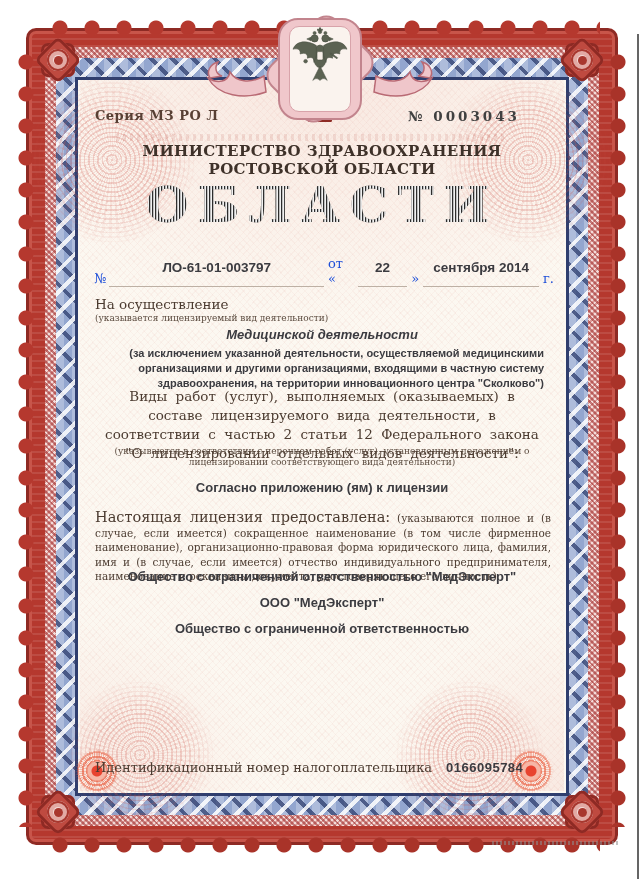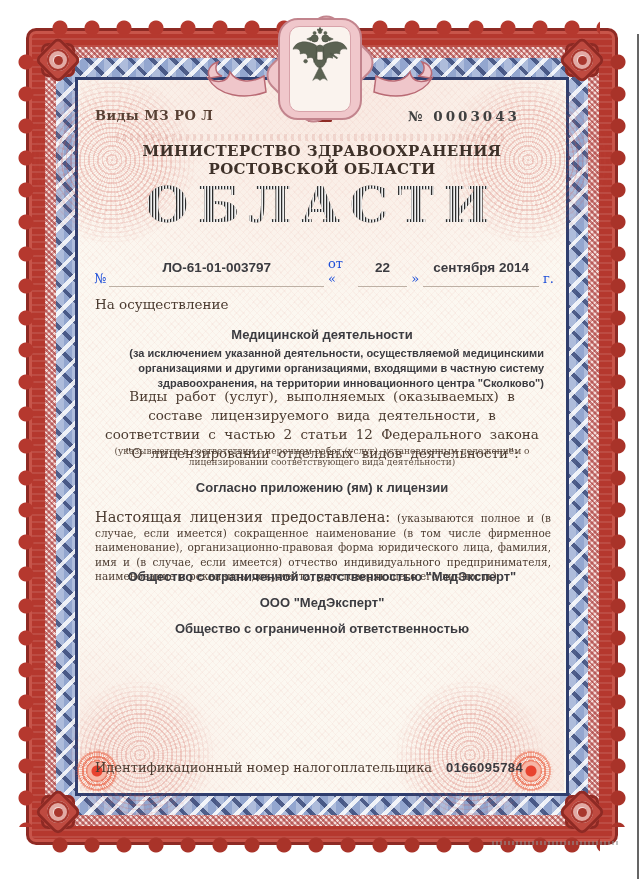--- a/index.html
+++ b/index.html
@@ -89,21 +89,21 @@
   }
 
   .lic-row{left:14px;right:6px;top:176px;display:flex;align-items:flex-end;font-size:13px;}
   .lic-row .lbl{font-family:"DejaVu Serif","Liberation Serif",serif;color:#1d4ed8;padding:0 3px 1px 0;}
   .fld{display:inline-block;border-bottom:1px solid #bdb0a4;text-align:center;font-size:13.5px;padding-bottom:11px;}
   .fld.f1{width:226px;} .fld.f2{width:52px;} .fld.f3{width:122px;}
   .lic-row .g{padding:0 4px 1px 4px;}
 
   .lead{left:15px;top:216px;font-size:13.5px;}
   .leadnote{left:15px;top:233px;font-size:9px;color:#5a4a3e;}
-  .actname{left:0;right:0;top:247px;text-align:center;font-size:13px;}
+  .actname{left:0;right:0;top:247px;text-align:center;font-size:13px;font-style:italic;}
   .exclusion{left:20px;width:444px;top:266px;text-align:right;font-size:11px;line-height:15px;}
   .works{left:22px;width:440px;top:307px;text-align:center;font-size:13.5px;line-height:19px;word-spacing:4px;}
   .worksnote{left:20px;width:444px;top:366px;text-align:center;font-size:9px;line-height:11px;color:#5a4a3e;}
   .appendix{left:0;right:0;top:400px;text-align:center;font-size:13px;}
   .grantee{left:15px;width:456px;top:430px;text-align:justify;font-size:10.5px;line-height:14.5px;color:#4b3b30;}
   .grantee .big{font-size:14.5px;}
   .name1{left:0;right:0;top:489px;text-align:center;font-size:13px;}
   .name2{left:0;right:0;top:515px;text-align:center;font-size:13px;}
   .name3{left:0;right:0;top:541px;text-align:center;font-size:13px;}
   .ogrn{left:15px;width:452px;top:616px;font-size:13.5px;line-height:19px;}
@@ -162,21 +162,21 @@
 
     <div class="gcirc" style="left:-53px;top:-5px;width:170px;height:170px;"></div>
     <div class="gcirc" style="left:363px;top:-5px;width:170px;height:170px;"></div>
     <div class="gcirc" style="left:-15px;top:600px;width:150px;height:150px;"></div>
     <div class="gcirc" style="left:315px;top:600px;width:150px;height:150px;"></div>
     <div class="sun" style="left:-6px;top:668px;"></div>
     <div class="sun" style="left:428px;top:668px;"></div>
     <div class="secstrip"></div>
 
     <div class="abs serial-row">
-      <span class="serif series">Виды МЗ РО Л</span>
+      <span class="serif series">Серия МЗ РО Л</span>
       <span class="serif formno">№ 0003043</span>
     </div>
 
     <div class="abs serif ministry">
       <div>МИНИСТЕРСТВО ЗДРАВООХРАНЕНИЯ</div>
       <div>РОСТОВСКОЙ ОБЛАСТИ</div>
     </div>
 
     <div class="abs title"><span>ОБЛАСТИ</span></div>
 
@@ -184,20 +184,21 @@
       <span class="lbl">№</span>
       <span class="fld f1 sansb">ЛО-61-01-003797</span>
       <span class="lbl g">от «</span>
       <span class="fld f2 sansb">22</span>
       <span class="lbl g">»</span>
       <span class="fld f3 sansb">сентября 2014</span>
       <span class="lbl g">г.</span>
     </div>
 
     <div class="abs serif lead">На осуществление</div>
+    <div class="abs serif leadnote">(указывается лицензируемый вид деятельности)</div>
     <div class="abs sansb actname">Медицинской деятельности</div>
     <div class="abs sansb exclusion">(за исключением указанной деятельности, осуществляемой медицинскими организациями и другими организациями, входящими в частную систему здравоохранения, на территории инновационного центра "Сколково")</div>
     <div class="abs serif works">Виды работ (услуг), выполняемых (оказываемых) в составе лицензируемого вида деятельности, в соответствии с частью 2 статьи 12 Федерального закона "О лицензировании отдельных видов деятельности":</div>
     <div class="abs serif worksnote">(указываются в соответствии с перечнем работ (услуг), установленным положением о лицензировании соответствующего вида деятельности)</div>
     <div class="abs sansb appendix">Согласно приложению (ям) к лицензии</div>
 
     <div class="abs serif grantee">
       <span class="big">Настоящая лицензия предоставлена:</span>
       <span>(указываются полное и (в случае, если имеется) сокращенное наименование (в том числе фирменное наименование), организационно-правовая форма юридического лица, фамилия, имя и (в случае, если имеется) отчество индивидуального предпринимателя, наименование и реквизиты документа, удостоверяющего его личность)</span>
     </div>

